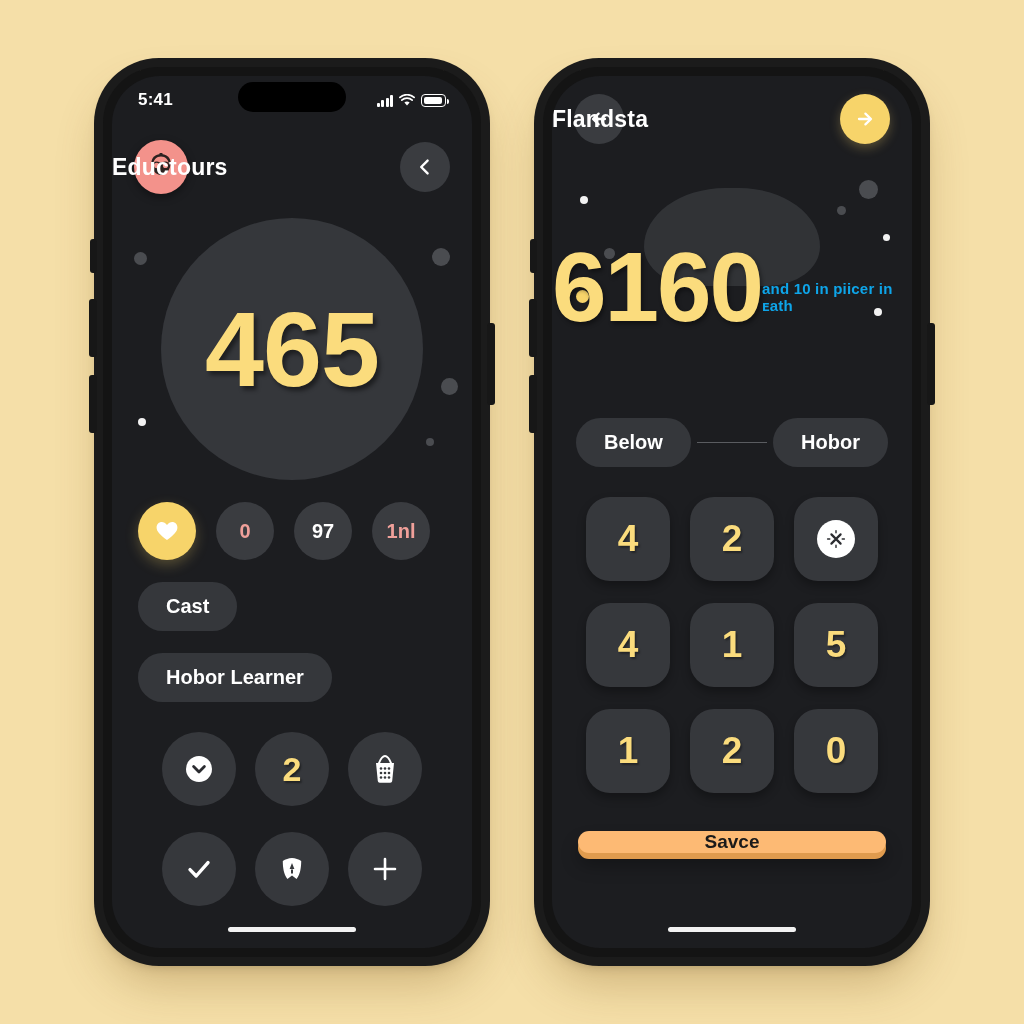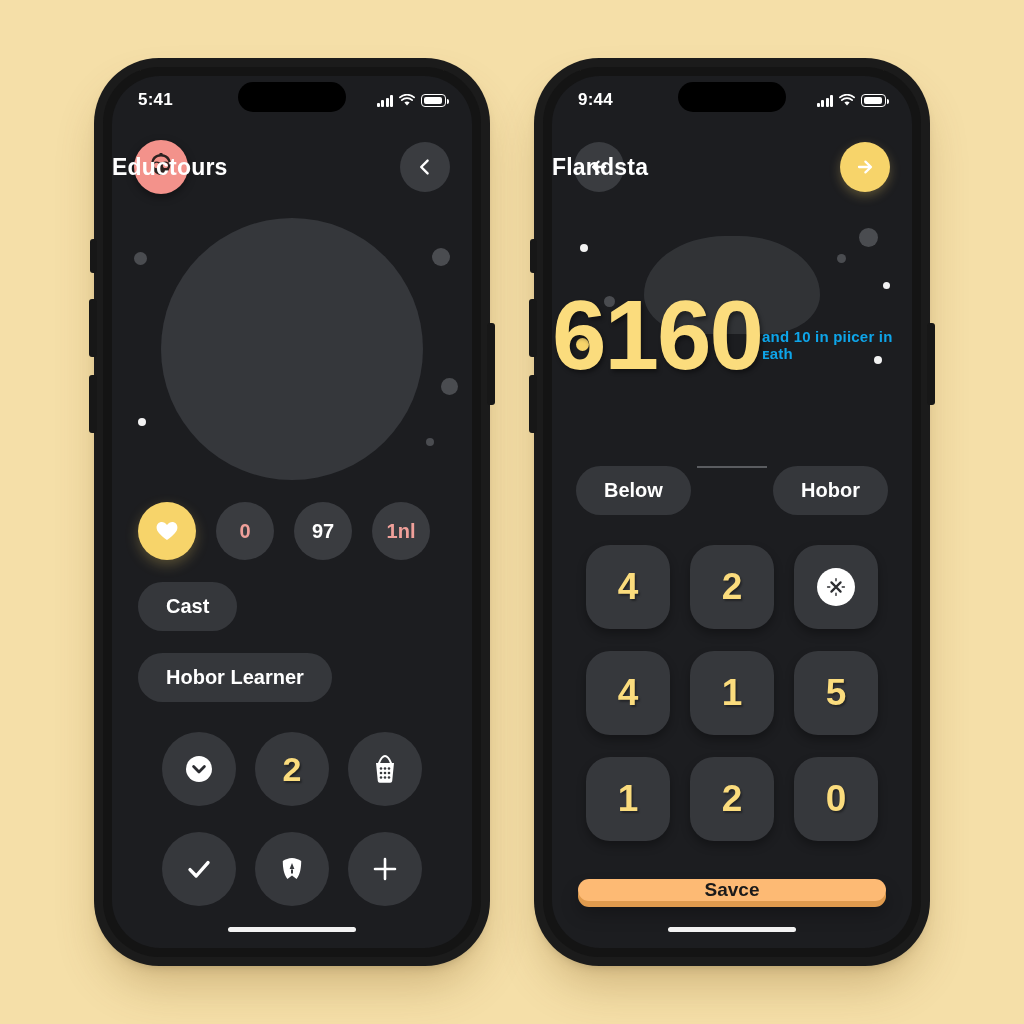--- a/index.html
+++ b/index.html
@@ -308,20 +308,21 @@
     color: #0ea5e9;
     font-size: 15px;
     font-weight: bold;
     letter-spacing: 0.2px;
   }
 
   
   .tabrow {
     flex: 0 0 auto;
     display: flex;
+    align-items: center;
     padding: 6px 24px 0 24px;
   }
   .tab-line {
     flex: 1;
     height: 1.6px;
     background: #5a5c60;
     margin: 0 6px;
   }
 
   
@@ -429,20 +430,21 @@
         </button>
       </div>
 
       <div class="hero">
         <div class="dot" style="width:13px;height:13px;left:22px;top:42px;"></div>
         <div class="dot" style="width:18px;height:18px;right:22px;top:38px;"></div>
         <div class="dot" style="width:17px;height:17px;right:14px;top:168px;"></div>
         <div class="dot white" style="width:8px;height:8px;left:26px;top:208px;"></div>
         <div class="dot" style="width:8px;height:8px;right:38px;top:228px;"></div>
         <div class="hero-disc"></div>
+        <div class="hero-number">465</div>
       </div>
 
       <div class="chip-row">
         <button class="chip-circle accent">
           <svg width="24" height="22" viewBox="0 0 24 22">
             <path d="M12 20 C5 14.6 1.6 11.4 1.6 7.4 C1.6 4.2 4 2 6.8 2 c1.9 0 3.8 1 5.2 3 C13.4 3 15.3 2 17.2 2 C20 2 22.4 4.2 22.4 7.4 C22.4 11.4 19 14.6 12 20Z" fill="#ffffff"></path>
           </svg>
         </button>
         <button class="chip-circle pink">0</button>
         <button class="chip-circle">97</button>
@@ -509,40 +511,20 @@
   </div>
 
   <div class="phone">
     <div class="btn-side btn-left-1"></div>
     <div class="btn-side btn-left-2"></div>
     <div class="btn-side btn-left-3"></div>
     <div class="btn-side btn-right-1"></div>
 
     <div class="screen">
 
-      <div class="statusbar">
-        <span class="status-time">9:44</span>
-        <div class="notch"></div>
-        <div class="status-right">
-          <span class="sig">
-              <i></i>
-              <i></i>
-              <i></i>
-              <i></i>
-            </span>
-          <svg width="16" height="13" viewBox="0 0 16 13">
-            <path d="M8 11.6 L5.4 8.6 a4 4 0 0 1 5.2 0 Z" fill="#fff"></path>
-            <path d="M2.8 6.2 a7.6 7.6 0 0 1 10.4 0" stroke="#fff" stroke-width="1.7" fill="none" stroke-linecap="round"></path>
-            <path d="M0.9 3.4 a10.6 10.6 0 0 1 14.2 0" stroke="#fff" stroke-width="1.7" fill="none" stroke-linecap="round"></path>
-          </svg>
-          <span class="batt">
-              <b></b>
-            </span>
-        </div>
-      </div>
 
       <div class="appbar">
         <button class="round-btn">
           <svg width="22" height="20" viewBox="0 0 22 20">
             <path d="M17 10 H5.4 M10.6 4.6 L5 10 l5.6 5.4" stroke="#fff" stroke-width="2.3" fill="none" stroke-linecap="round" stroke-linejoin="round"></path>
           </svg>
         </button>
         <div class="appbar-title">Flandsta</div>
         <button class="round-btn accent spacer-auto">
           <svg width="22" height="20" viewBox="0 0 22 20">

